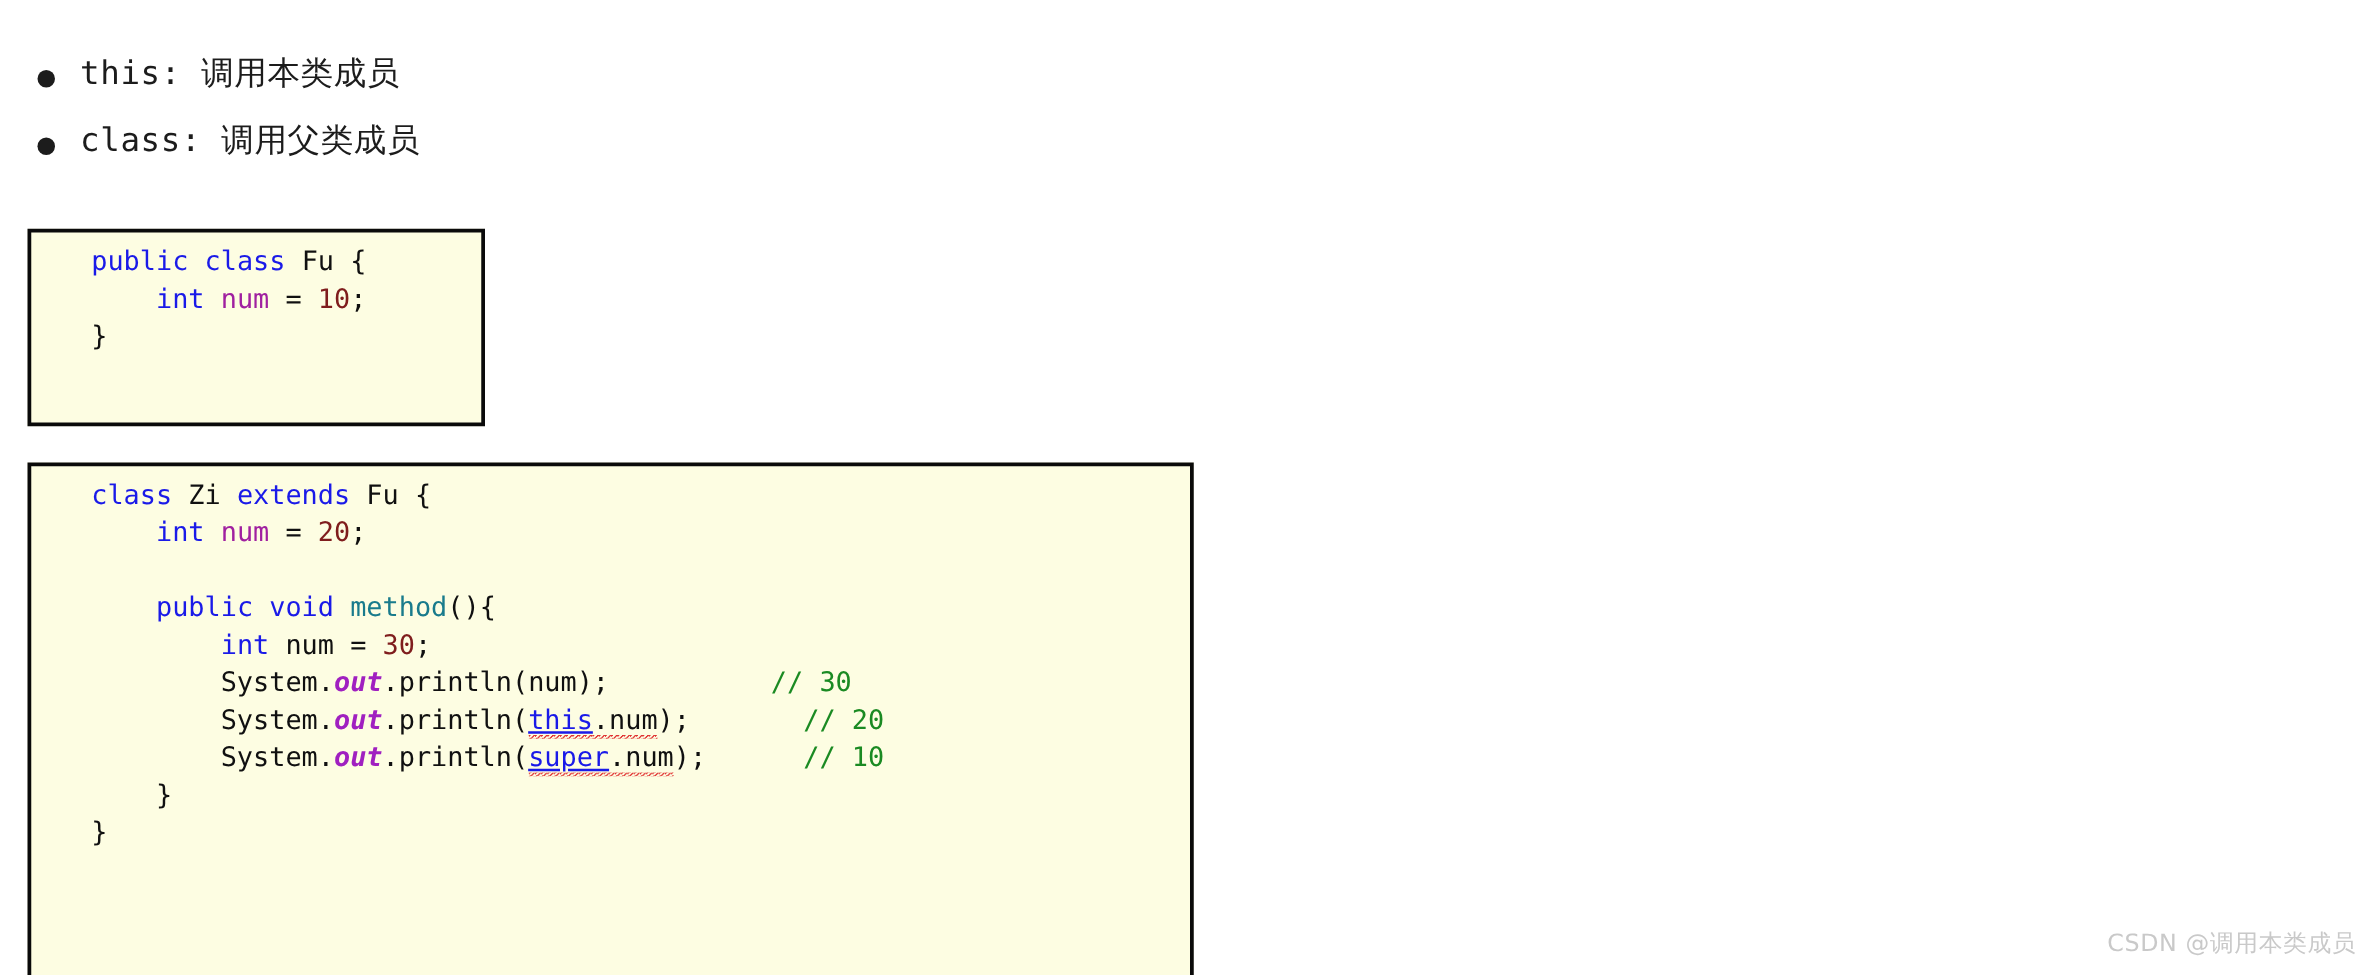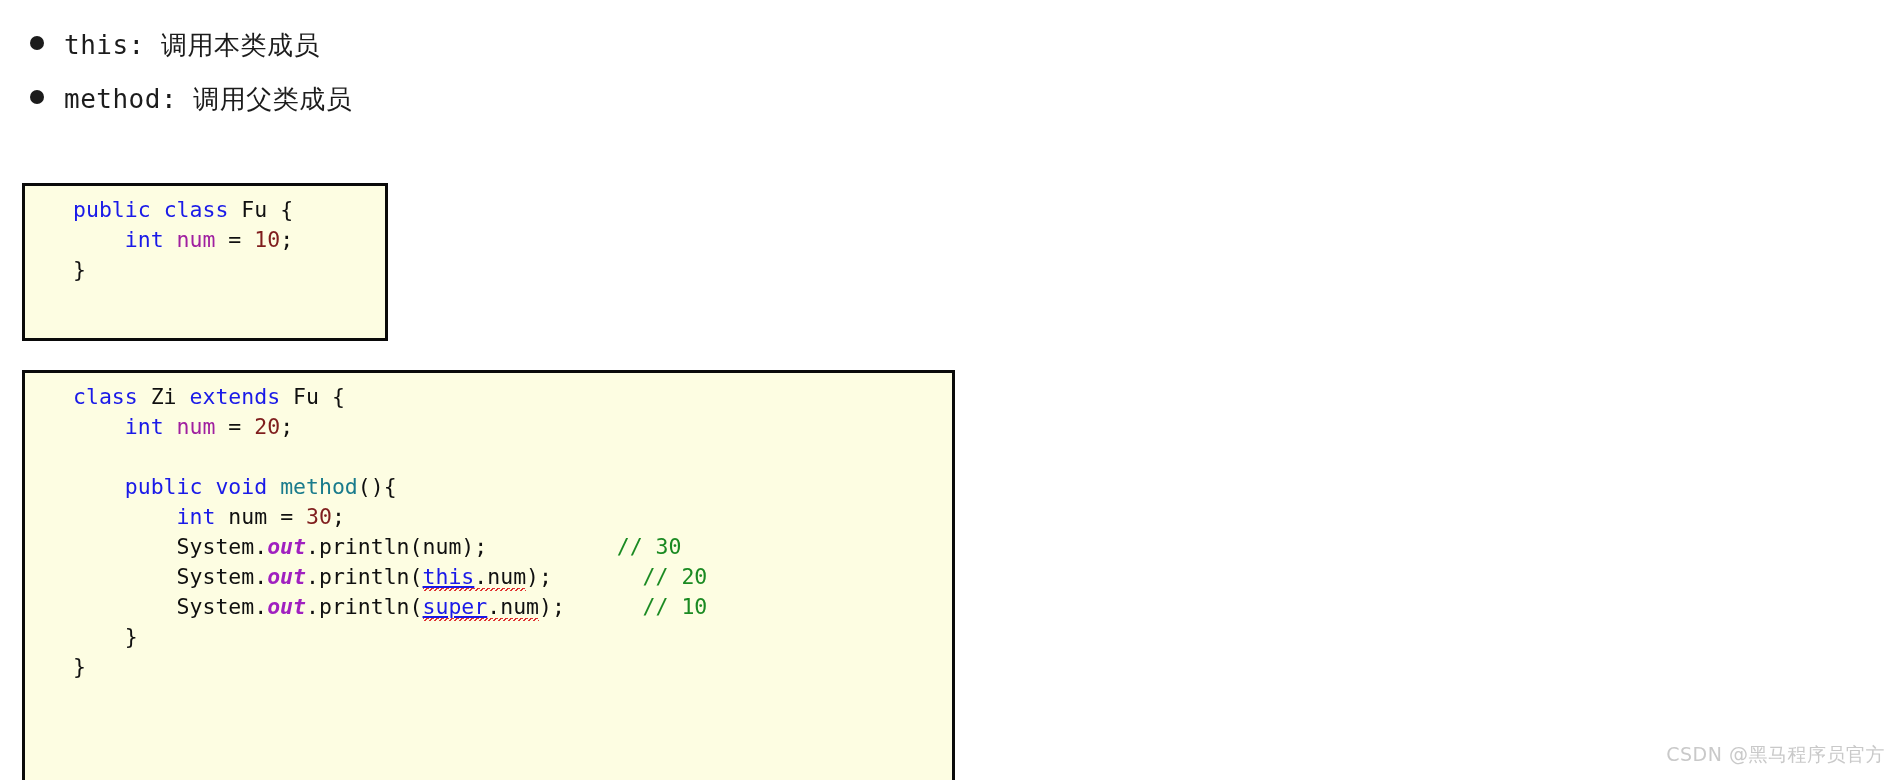--- a/index.html
+++ b/index.html
@@ -17,21 +17,21 @@
 
   
   .bullet-list {
     position: absolute;
     left: 30px;
     top: 18px;
     width: 1200px;
   }
   .bullet-row {
     display: flex;
-    align-items: center;
+    align-items: flex-end;
     height: 54px;
   }
   .bullet-dot {
     width: 14px;
     height: 14px;
     border-radius: 50%;
     background: #1c1c1c;
     margin-right: 20px;
     position: relative;
     top: -2px;
@@ -124,21 +124,21 @@
 </head>
 <body>
 
 <div class="bullet-list">
   <div class="bullet-row">
     <span class="bullet-dot"></span>
     <span class="bullet-text">this: 调用本类成员</span>
   </div>
   <div class="bullet-row">
     <span class="bullet-dot"></span>
-    <span class="bullet-text">method: 调用父类成员</span>
+    <span class="bullet-text">class: 调用父类成员</span>
   </div>
 </div>
 
 <div class="code-block" id="code-block-fu"><div class="code-line"><span class="kw">public</span><span class="plain"> </span><span class="kw">class</span><span class="plain"> Fu {</span></div><div class="code-line"><span class="plain">    </span><span class="kw">int</span><span class="plain"> </span><span class="field">num</span><span class="plain"> = </span><span class="num-lit">10</span><span class="plain">;</span></div><div class="code-line"><span class="plain">}</span></div></div>
 
 <div class="code-block" id="code-block-zi"><div class="code-line"><span class="kw">class</span><span class="plain"> Zi </span><span class="kw">extends</span><span class="plain"> Fu {</span></div><div class="code-line"><span class="plain">    </span><span class="kw">int</span><span class="plain"> </span><span class="field">num</span><span class="plain"> = </span><span class="num-lit">20</span><span class="plain">;</span></div><div class="code-line">&nbsp;</div><div class="code-line"><span class="plain">    </span><span class="kw">public</span><span class="plain"> </span><span class="kw">void</span><span class="plain"> </span><span class="method">method</span><span class="plain">(){</span></div><div class="code-line"><span class="plain">        </span><span class="kw">int</span><span class="plain"> num = </span><span class="num-lit">30</span><span class="plain">;</span></div><div class="code-line"><span class="plain">        System.</span><span class="static-it">out</span><span class="plain">.println(num);</span><span class="plain">          </span><span class="comment">// 30</span></div><div class="code-line"><span class="plain">        System.</span><span class="static-it">out</span><span class="plain">.println(</span><span class="ref squiggly">this</span><span class="plain squiggly">.num</span><span class="plain">);</span><span class="plain">       </span><span class="comment">// 20</span></div><div class="code-line"><span class="plain">        System.</span><span class="static-it">out</span><span class="plain">.println(</span><span class="ref squiggly">super</span><span class="plain squiggly">.num</span><span class="plain">);</span><span class="plain">      </span><span class="comment">// 10</span></div><div class="code-line"><span class="plain">    }</span></div><div class="code-line"><span class="plain">}</span></div></div>
 
-<div id="watermark">CSDN @黑马程序员官方</div>
+<div id="watermark">CSDN @调用本类成员</div>
 
 </body></html>

